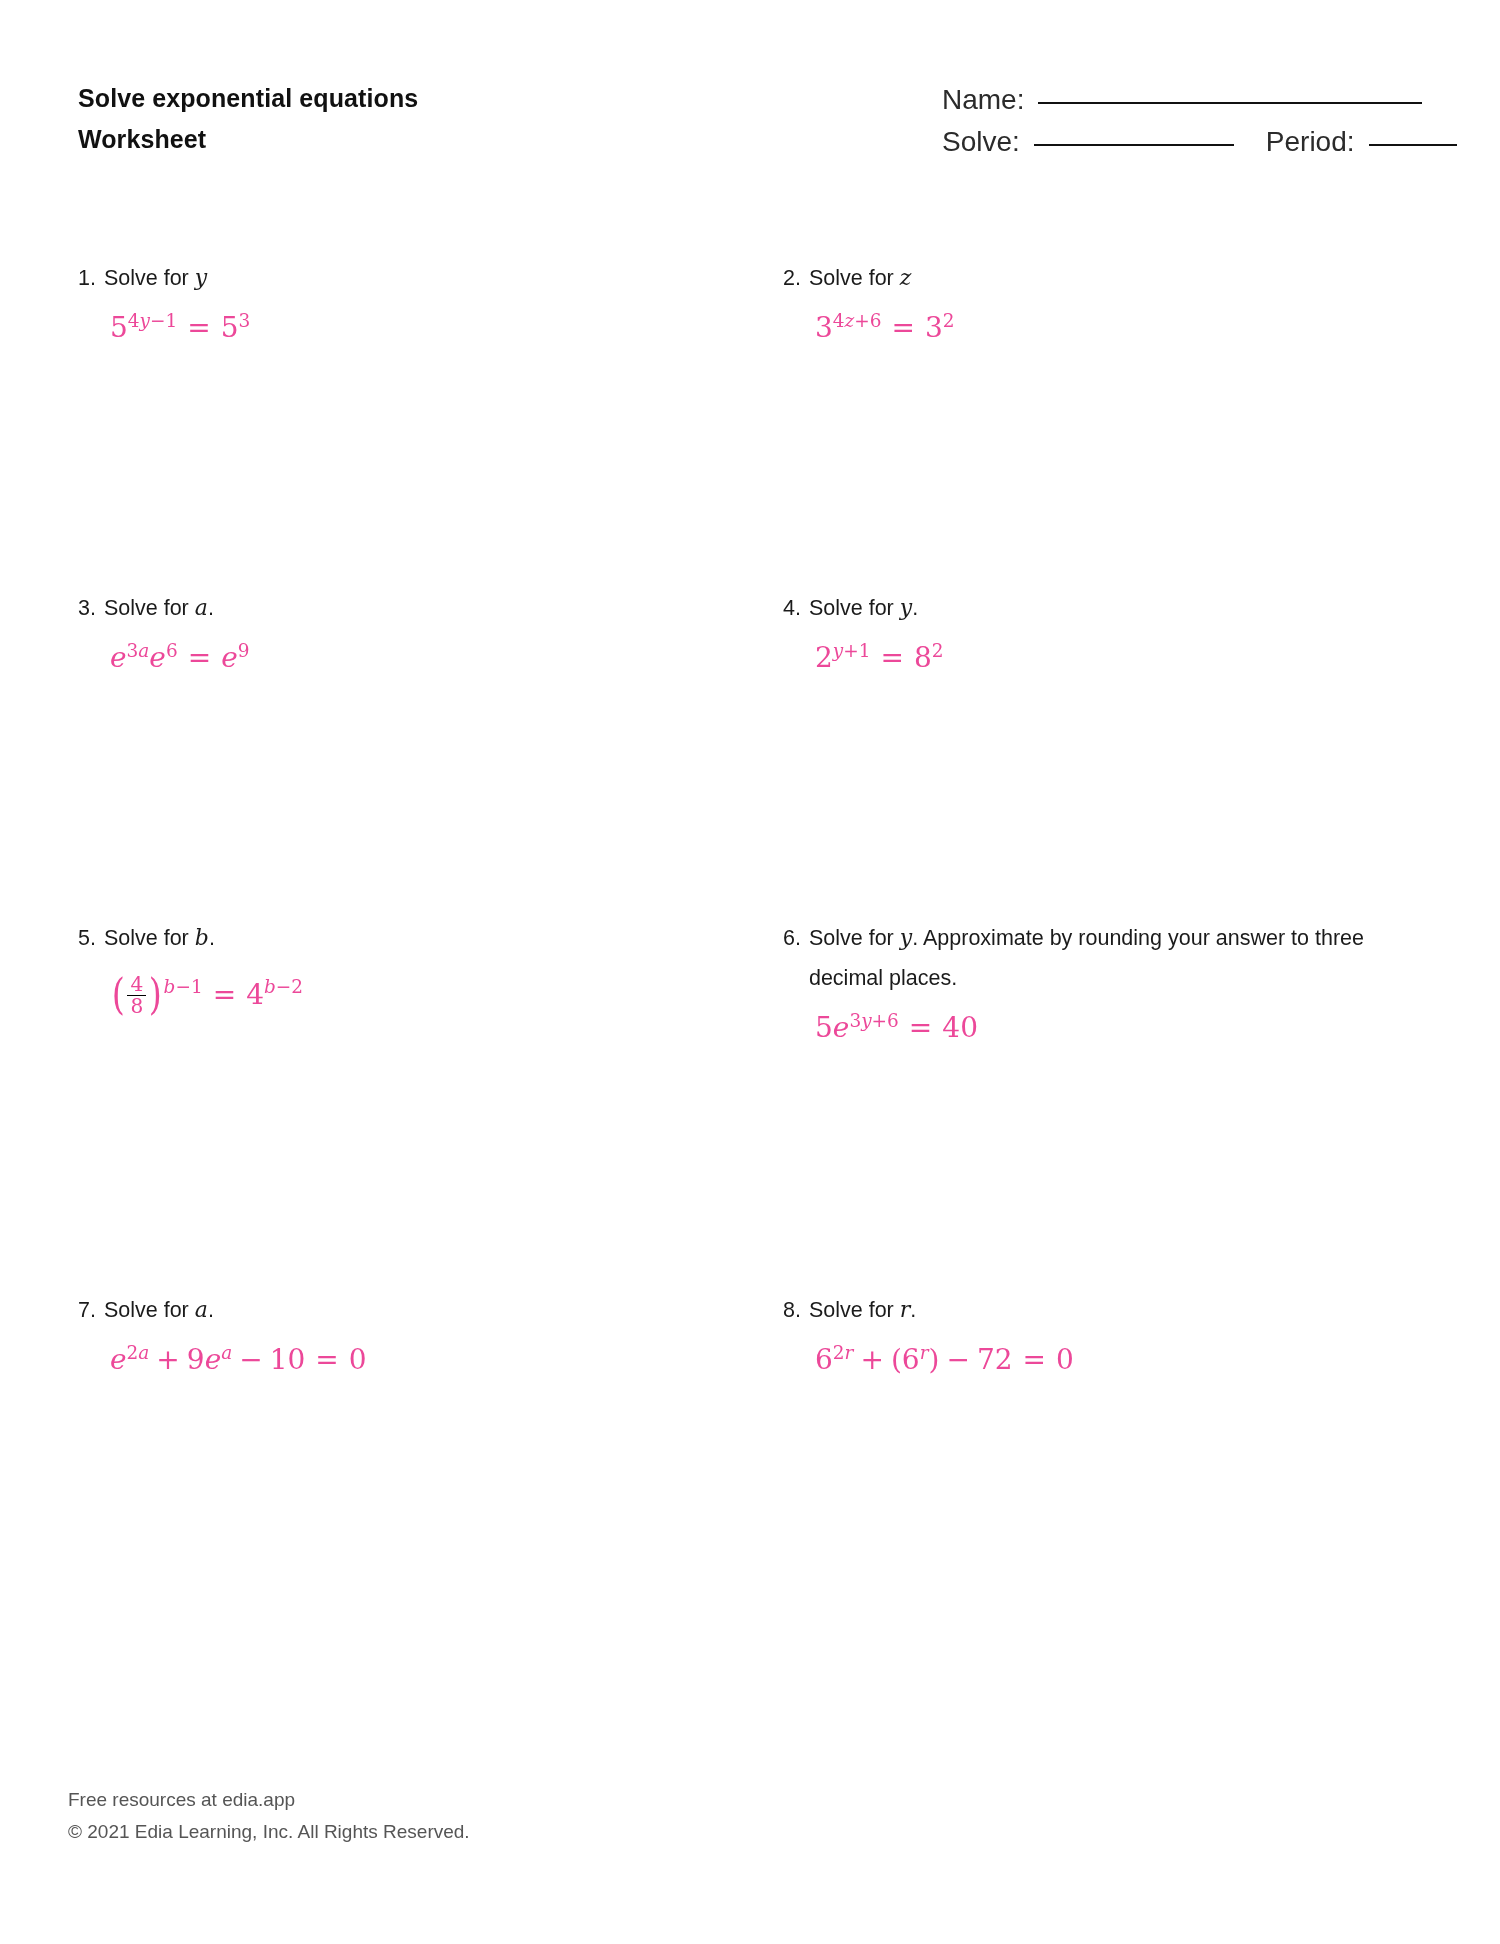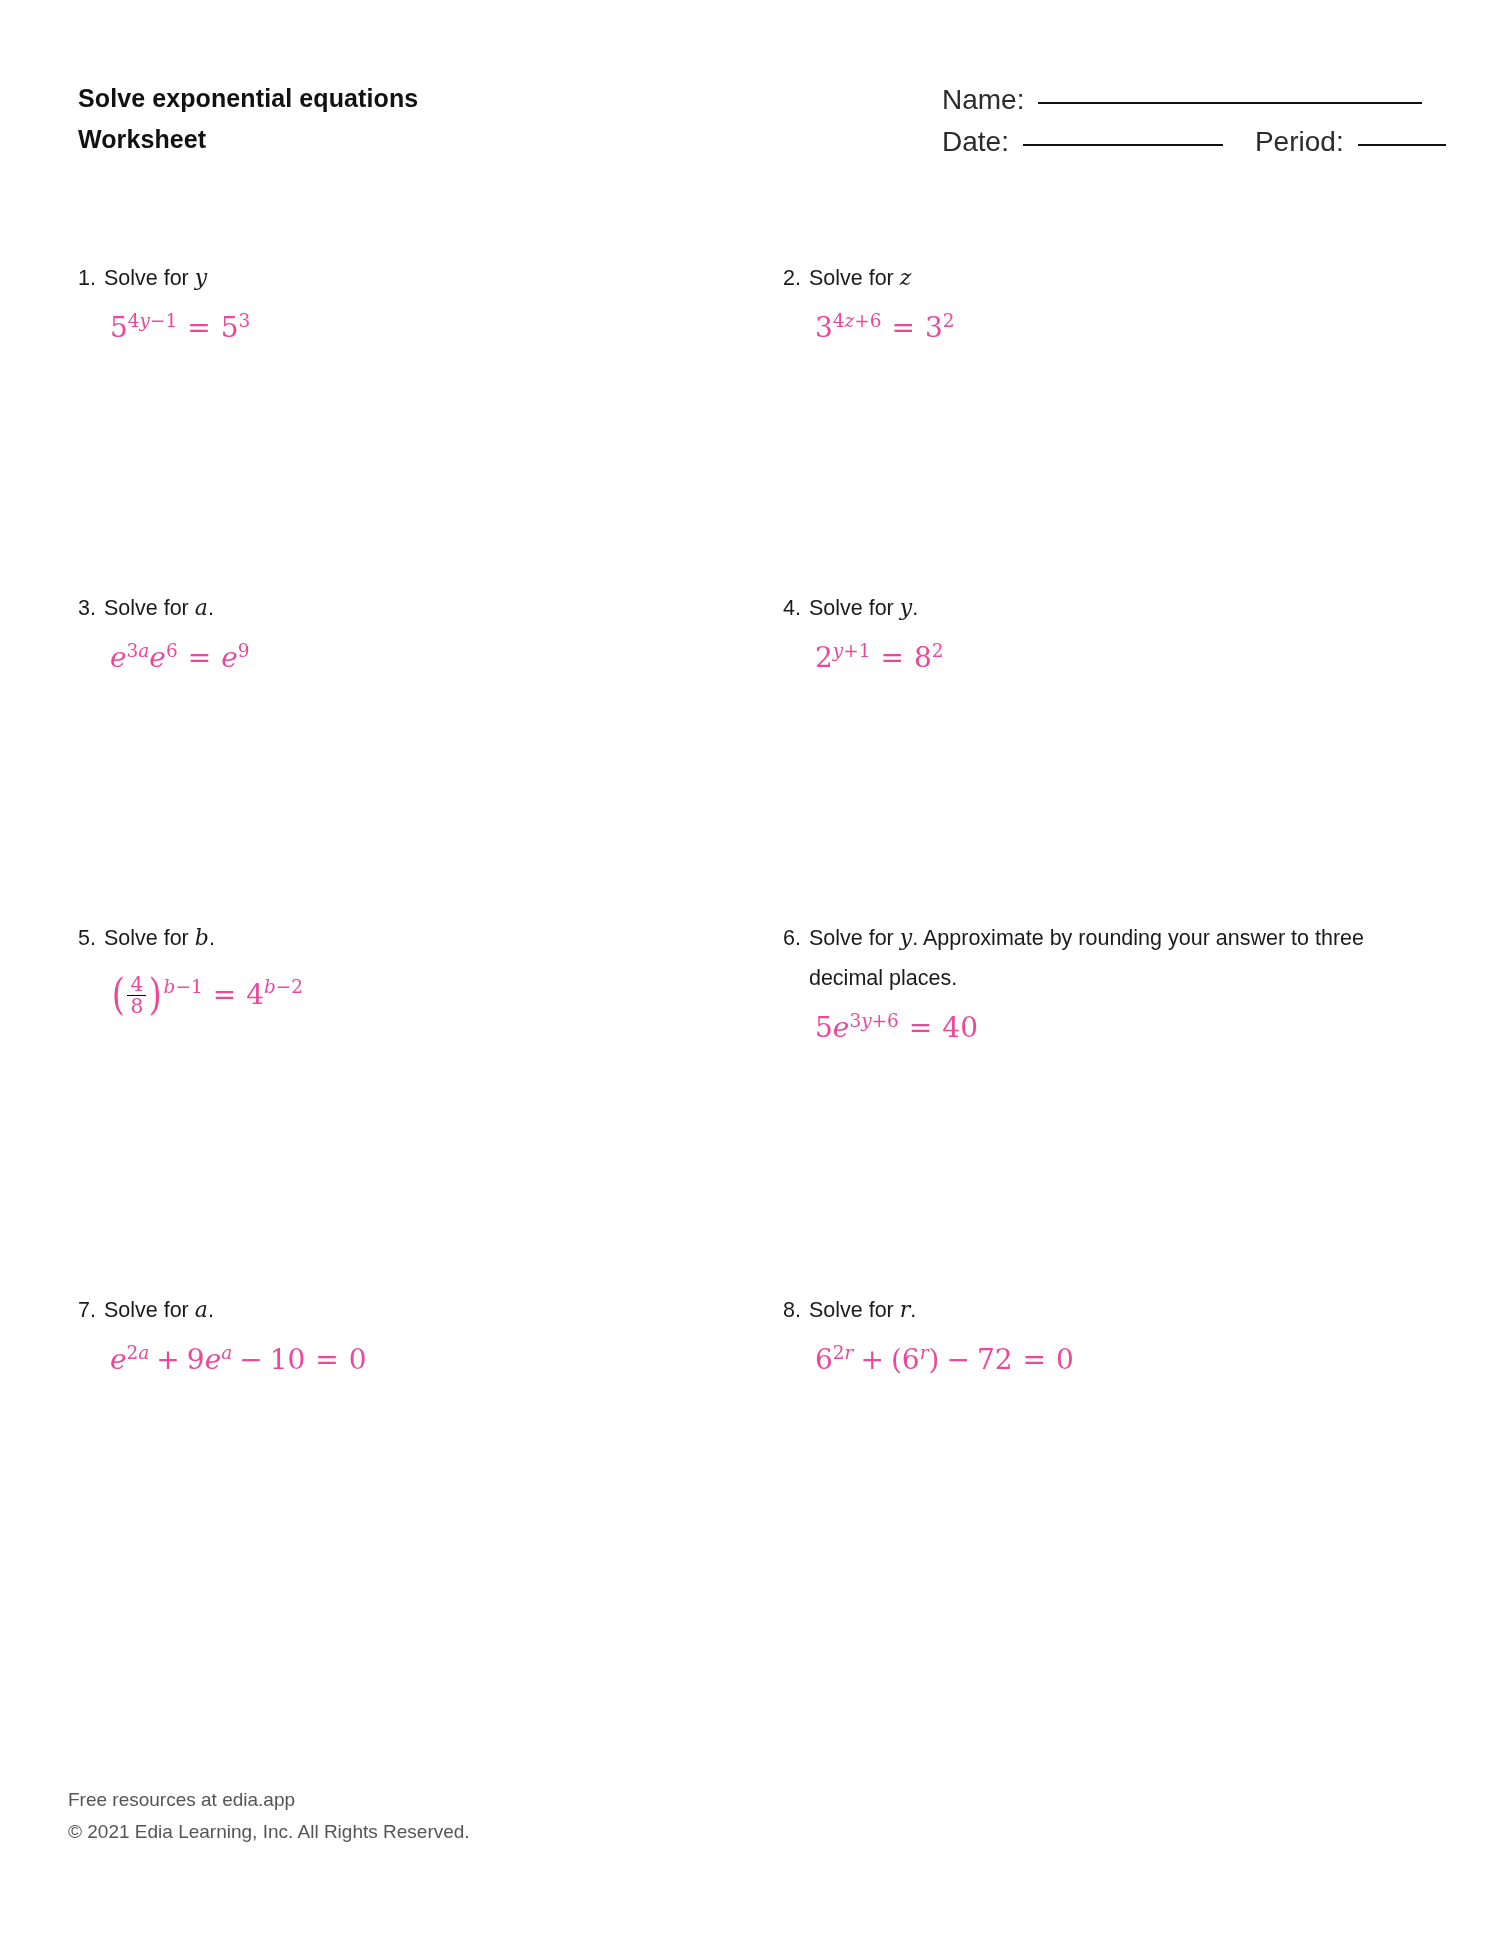--- a/index.html
+++ b/index.html
@@ -203,21 +203,21 @@
       <span class="title-line">Solve exponential equations</span>
       <span class="title-line">Worksheet</span>
     </div>
 
     <div class="fields">
       <div class="field-row">
         <span class="field-label">Name:</span>
         <span class="rule name"></span>
       </div>
       <div class="field-row">
-        <span class="field-label">Date:</span>
+        <span class="field-label">Solve:</span>
         <span class="rule date"></span>
         <span class="field-label period">Period:</span>
         <span class="rule period"></span>
       </div>
     </div>
   </div>
 
   <div class="problems">
 
     <div class="prow r1">

